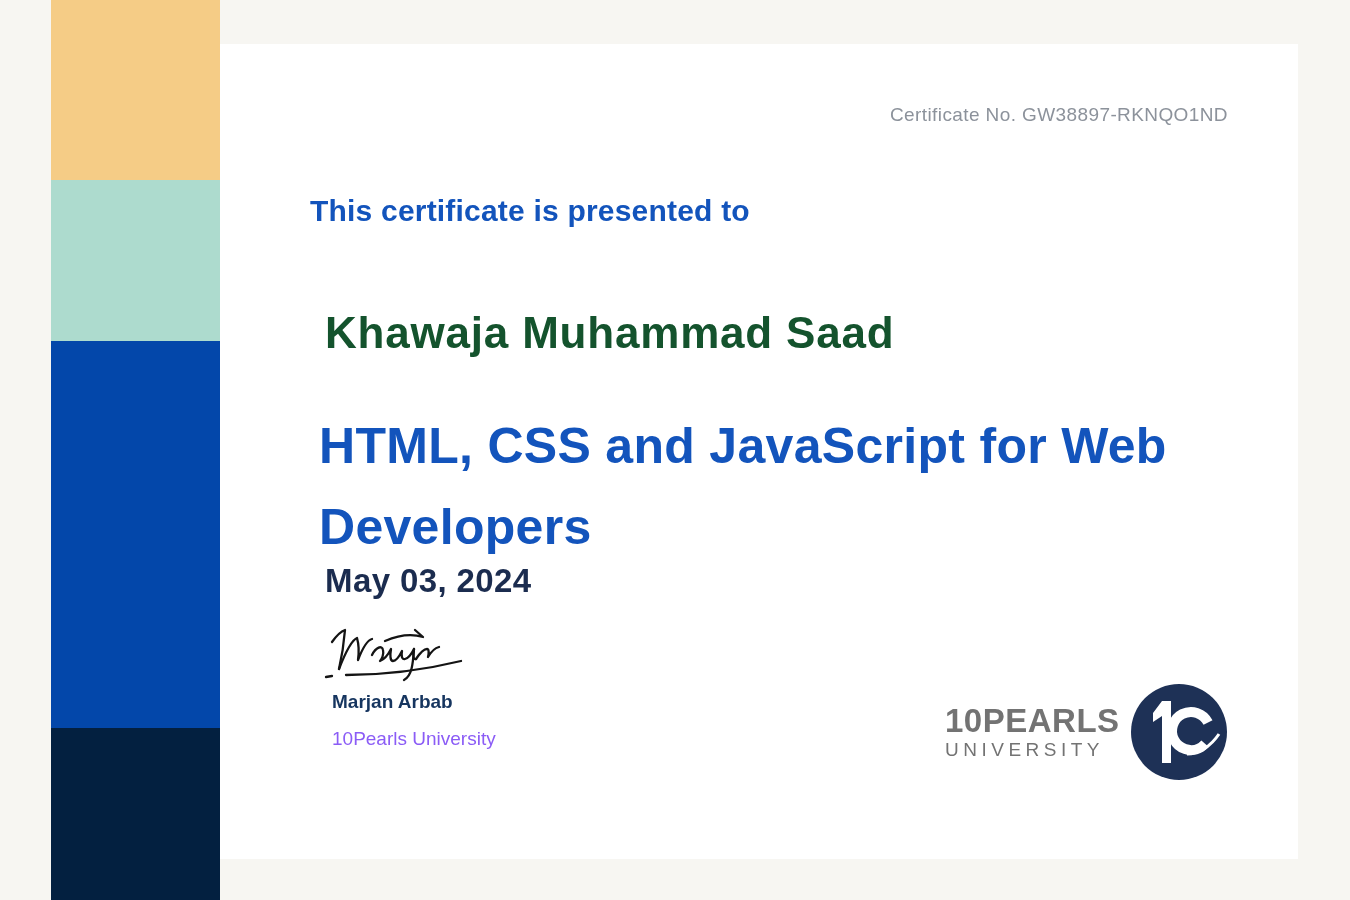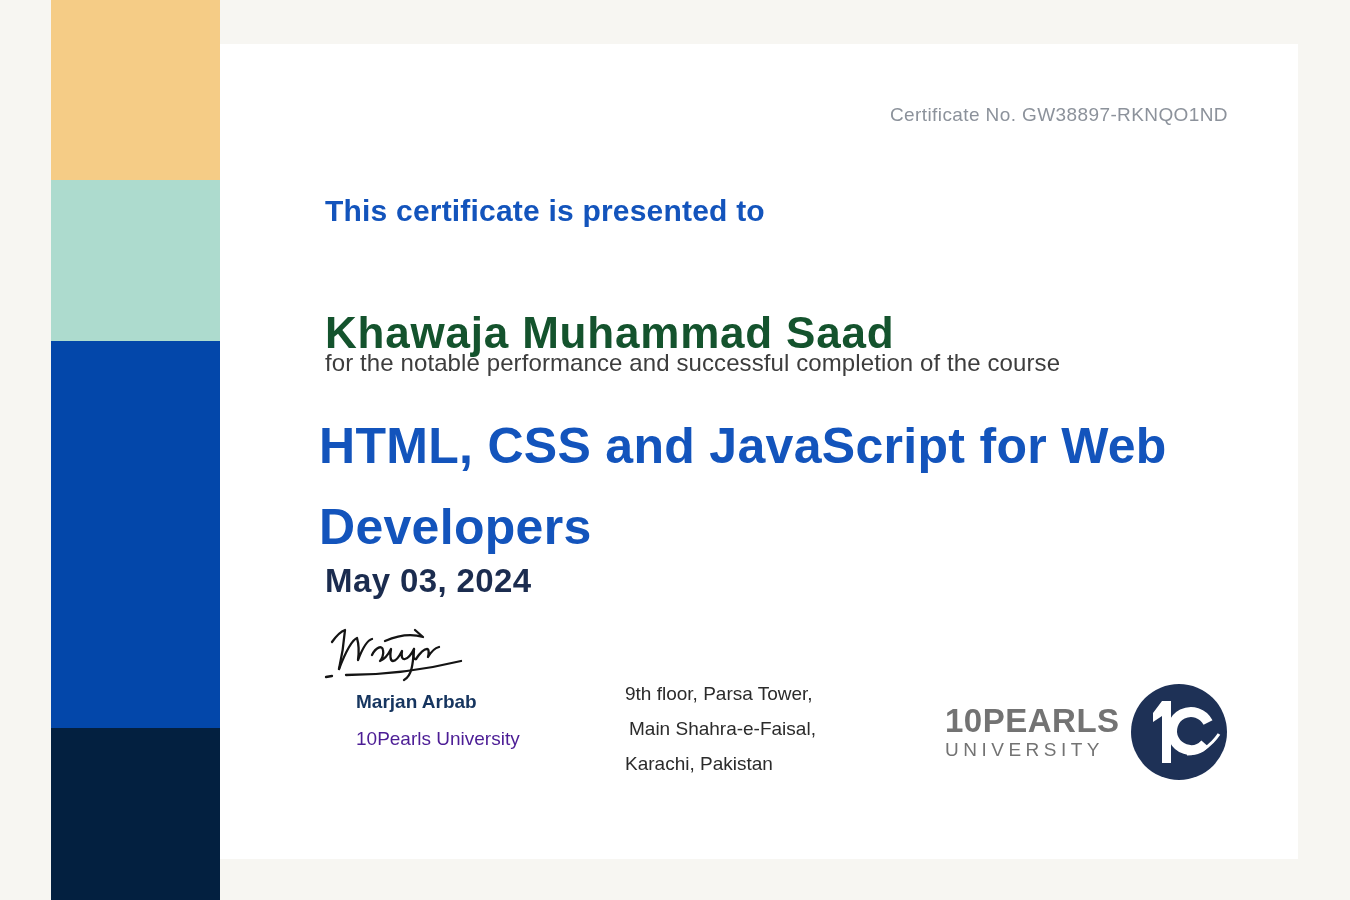--- a/index.html
+++ b/index.html
@@ -37,21 +37,21 @@
 
   .cert-number {
     position: absolute;
     right: 70px; top: 60px;
     font-size: 19px;
     color: #8c929b;
     letter-spacing: 0.4px;
   }
   .presented-heading {
     position: absolute;
-    left: 105px; top: 150px;
+    left: 90px; top: 150px;
     font-size: 30px; font-weight: bold;
     color: #1354bc;
     letter-spacing: 0.2px;
   }
   .recipient-name {
     position: absolute;
     left: 105px; top: 226px;
     font-size: 44px; font-weight: bold;
     color: #14532d;
     letter-spacing: 0.8px;
@@ -84,29 +84,28 @@
   .signature-svg {
     position: absolute;
     left: 98px; top: 580px;
     width: 150px; height: 62px;
   }
   .signatory {
     position: absolute;
     left: 112px; top: 642px;
     font-size: 19px;
     line-height: 31px;
-    margin-left: 24px;
   }
   .signatory .sig-name,
   .signatory .sig-role {
     font-weight: bold;
     color: #16355f;
   }
   .signatory .sig-org {
-    color: #4c1d95;
+    color: #8b5cf6;
     margin-top: 6px;
   }
 
   .address {
     position: absolute;
     left: 405px; top: 632px;
     font-size: 19px;
     color: #2b2b2b;
     line-height: 35px;
   }
@@ -147,21 +146,20 @@
 <div class="page">
 
   <div class="panel">
 
     <div class="cert-number">Certificate No. GW38897-RKNQO1ND</div>
 
     <div class="presented-heading">This certificate is presented to</div>
 
     <div class="recipient-name">Khawaja Muhammad Saad</div>
 
-    <div class="completion-text">for the notable performance and successful completion of the course</div>
 
     <div class="course-title">HTML, CSS and JavaScript for Web Developers</div>
 
     <div class="issue-date">May 03, 2024</div>
 
     <svg class="signature-svg" viewBox="0 0 150 62" fill="none" stroke="#141414" stroke-width="2.3" stroke-linecap="round" stroke-linejoin="round">
       <path d="M14 18 C19 11 24 7 27 6 C26 18 24 32 21 45"></path>
       <path d="M21 45 C28 27 34 16 39 14 C41 21 41 29 40 36 C45 23 50 16 54 15"></path>
       <path d="M54 31 C58 23 64 21 65 26 C66 30 64 35 62 37 C67 35 71 29 73 25 C72 31 72 37 75 37 C79 37 82 31 84 27 C83 32 84 36 87 35 C91 34 94 29 96 25 C95 31 95 36 98 35"></path>
       <path d="M96 25 C95 39 94 52 86 56"></path>
@@ -169,25 +167,20 @@
       <path d="M67 17 C81 11 95 10 105 13 L97 6"></path>
       <path d="M28 51 C62 51 102 47 143 37"></path>
       <path d="M8 53 L14 52"></path>
     </svg>
 
     <div class="signatory">
       <div class="sig-name">Marjan Arbab</div>
       <div class="sig-org">10Pearls University</div>
     </div>
 
-    <div class="address">
-      <div class="addr-line">9th floor, Parsa Tower,</div>
-      <div class="addr-line">Main Shahra-e-Faisal,</div>
-      <div class="addr-line">Karachi, Pakistan</div>
-    </div>
 
     <div class="logo">
       <div class="logo-text">
         <div class="logo-wordmark">10PEARLS</div>
         <div class="logo-subtext">UNIVERSITY</div>
       </div>
       <svg class="logo-mark" viewBox="0 0 96 96">
         <circle cx="48" cy="48" r="48" fill="#1e3156"></circle>
         <path d="M31 17 L40 17 L40 79 L31 79 L31 32 L22 38 L22 29 Z" fill="#ffffff"></path>
         <circle cx="60" cy="47" r="19" fill="none" stroke="#ffffff" stroke-width="10" stroke-dasharray="96 24" stroke-dashoffset="-8" transform="rotate(18 60 47)"></circle>

